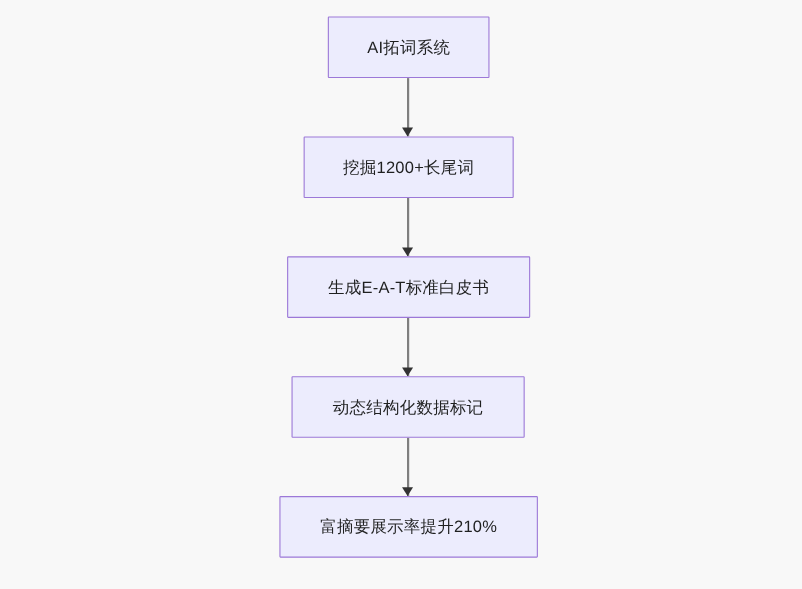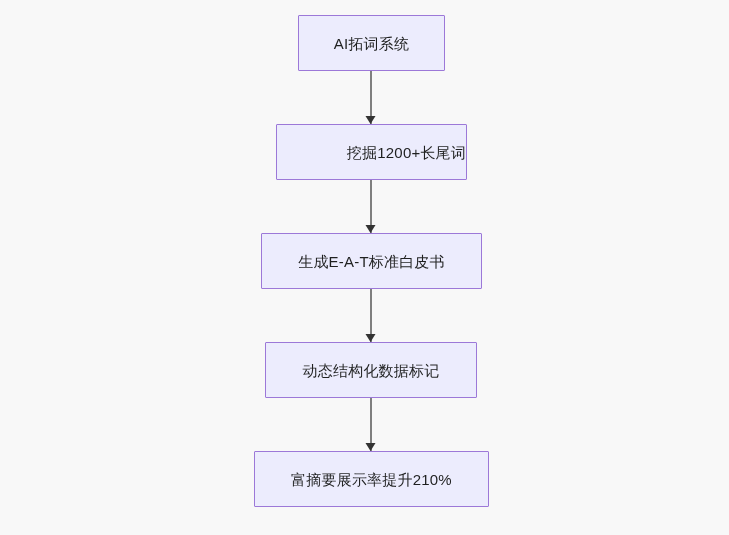--- a/index.html
+++ b/index.html
@@ -82,21 +82,21 @@
     <div class="edge-arrow" style="top: 45px; border-top-color: rgb(51, 51, 51);"></div>
   </div>
   <div class="edge" style="left: 371px; top: 398px; height: 53px;">
     <div class="edge-line" style="height: 53px; background: rgb(127, 127, 127);"></div>
     <div class="edge-arrow" style="top: 45px; border-top-color: rgb(51, 51, 51);"></div>
   </div>
 
   <div class="node" style="left: 298px; top: 15px; width: 147px; height: 56px; background: rgb(236, 236, 253); border-color: rgb(156, 120, 216); color: rgb(31, 32, 32);">
     <span class="node-label">AI拓词系统</span>
   </div>
-  <div class="node" style="left: 276px; top: 124px; width: 191px; height: 56px; background: rgb(236, 236, 253); border-color: rgb(156, 120, 216); color: rgb(31, 32, 32); justify-content: flex-end;">
+  <div class="node" style="left: 276px; top: 124px; width: 191px; height: 56px; background: rgb(236, 236, 253); border-color: rgb(156, 120, 216); color: rgb(31, 32, 32);">
     <span class="node-label">挖掘1200+长尾词</span>
   </div>
   <div class="node" style="left: 261px; top: 233px; width: 221px; height: 56px; background: rgb(236, 236, 253); border-color: rgb(156, 120, 216); color: rgb(31, 32, 32);">
     <span class="node-label">生成E-A-T标准白皮书</span>
   </div>
   <div class="node" style="left: 265px; top: 342px; width: 212px; height: 56px; background: rgb(236, 236, 253); border-color: rgb(156, 120, 216); color: rgb(31, 32, 32);">
     <span class="node-label">动态结构化数据标记</span>
   </div>
   <div class="node" style="left: 254px; top: 451px; width: 235px; height: 56px; background: rgb(236, 236, 253); border-color: rgb(156, 120, 216); color: rgb(31, 32, 32); text-align: center;">
     <span class="node-label">富摘要展示率提升210%</span>

